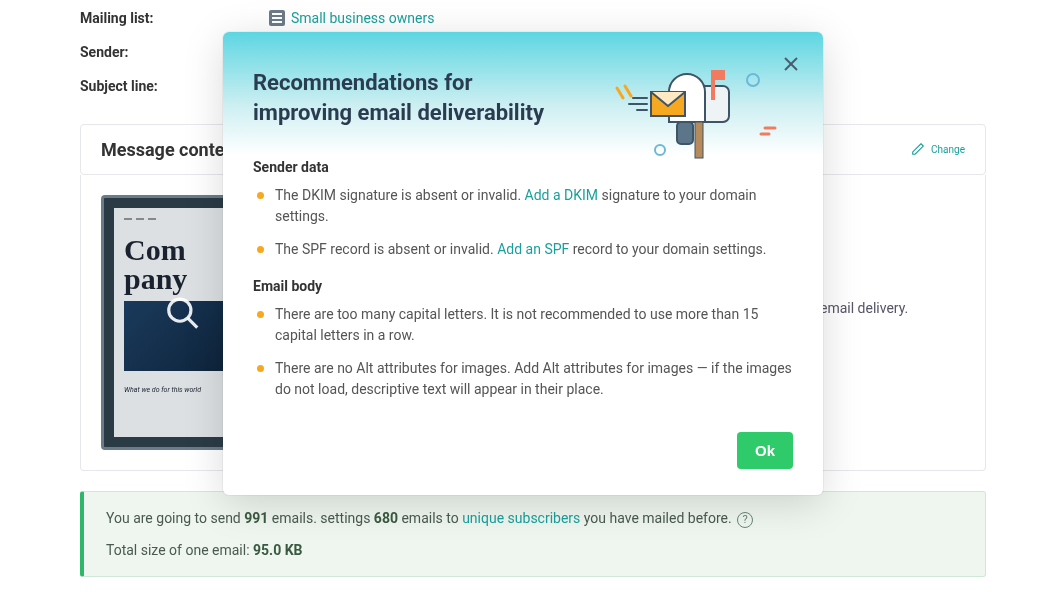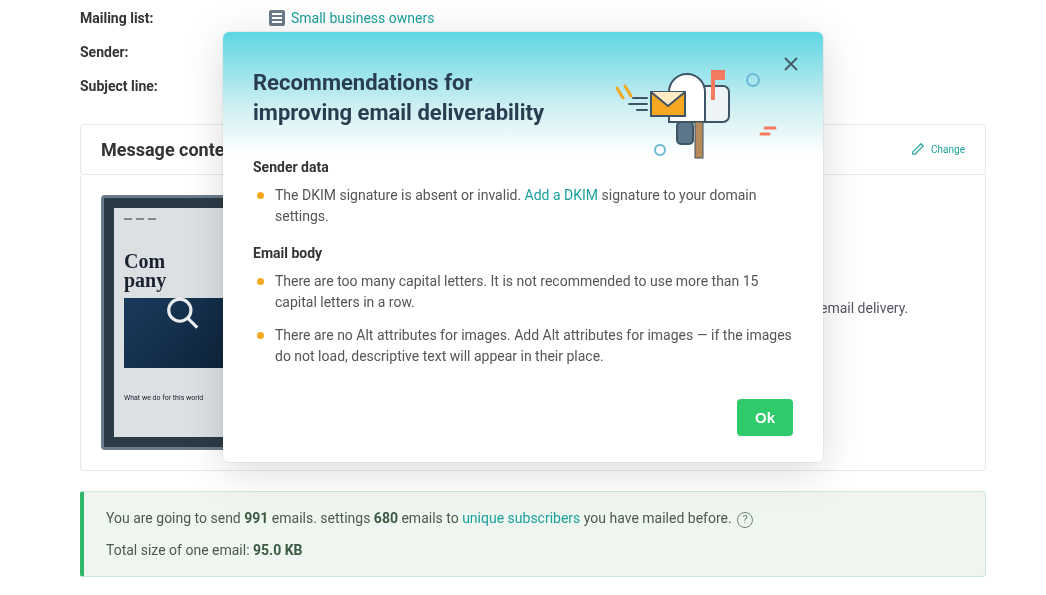--- a/index.html
+++ b/index.html
@@ -89,35 +89,36 @@
   }
   .thumbnail-inner {
     position: absolute;
     top: 10px; left: 10px; right: 10px; bottom: 10px;
     background: #dce0e3;
     padding: 10px;
   }
   .thumb-title {
     font-family: Georgia, serif;
     font-weight: 700;
-    font-size: 20px;
+    font-size: 30px;
     color: #1a2230;
     line-height: 0.95;
-    margin-top: 28px;
+    margin-top: 12px;
   }
   .thumb-photo {
     margin-top: 8px;
     height: 70px;
     background: linear-gradient(135deg, #1a3a5c 0%, #0d2238 100%);
   }
   .thumb-foot {
-    margin-top: 27px;
+    margin-top: 16px;
     font-size: 7px;
     color: #1a2230;
     line-height: 1.1;
+    font-style: italic;
   }
   .mag-icon {
     position: absolute;
     top: 50%; left: 50%;
     transform: translate(-50%, -70%);
     z-index: 2;
   }
   .right-tip {
     position: absolute;
     top: 300px;
@@ -371,20 +372,23 @@
         </svg>
       </div>
     </div>
 
     <div class="modal-body">
       <div class="group-heading">Sender data</div>
       <ul class="bullet-list">
         <li class="bullet-item">
           <span>The DKIM signature is absent or invalid. </span><a class="inline-link">Add a DKIM</a><span> signature to your domain settings.</span>
         </li>
+        <li class="bullet-item">
+          <span>The SPF record is absent or invalid. </span><a class="inline-link">Add an SPF</a><span> record to your domain settings.</span>
+        </li>
       </ul>
 
       <div class="group-heading">Email body</div>
       <ul class="bullet-list">
         <li class="bullet-item">There are too many capital letters. It is not recommended to use more than 15 capital letters in a row.</li>
         <li class="bullet-item">There are no Alt attributes for images. Add Alt attributes for images — if the images do not load, descriptive text will appear in their place.</li>
       </ul>
     </div>
 
     <div class="modal-footer">

